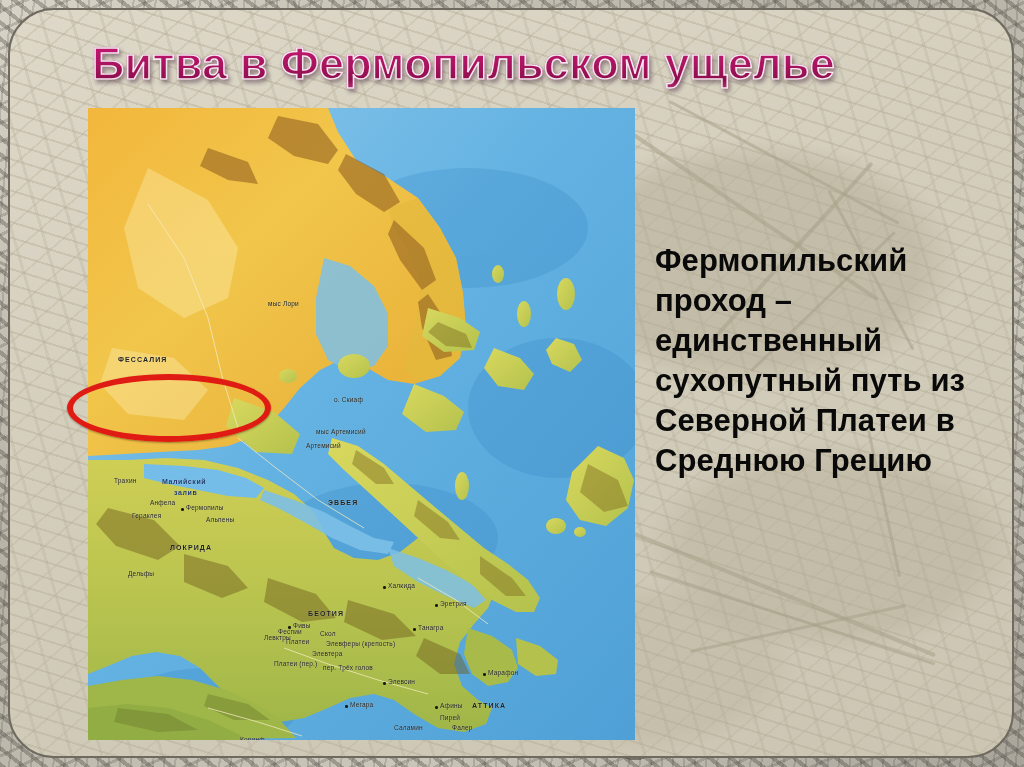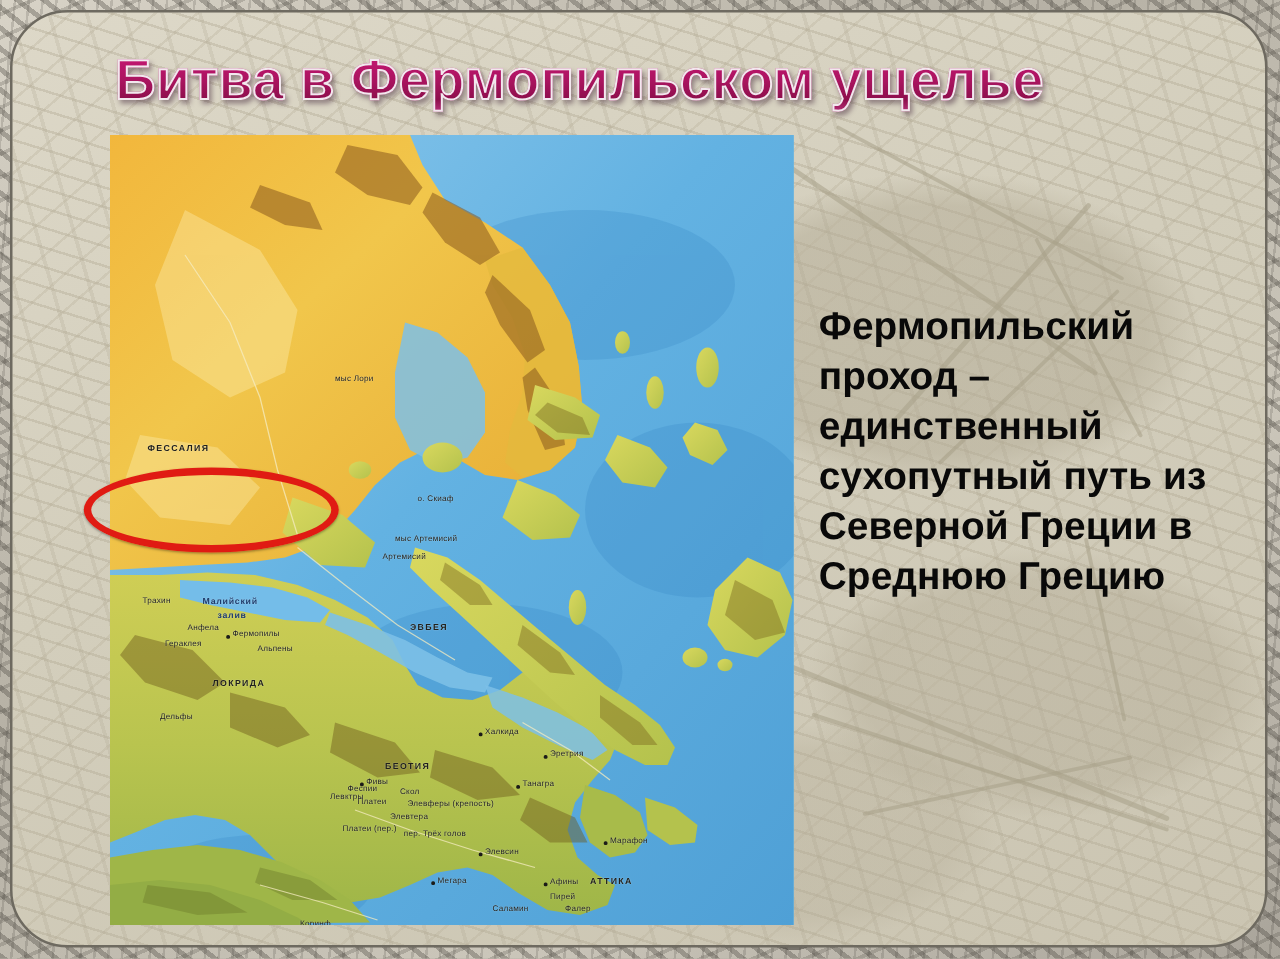--- a/index.html
+++ b/index.html
@@ -123,21 +123,21 @@
     <div class="panel-etch" style="left:700px;top:330px;width:240px;height:4px;transform:rotate(-48deg);"></div>
     <div class="panel-etch" style="left:740px;top:360px;width:200px;height:3px;transform:rotate(-44deg);"></div>
     <div class="panel-etch" style="left:620px;top:520px;width:330px;height:4px;transform:rotate(22deg);"></div>
     <div class="panel-etch" style="left:640px;top:560px;width:300px;height:3px;transform:rotate(18deg);"></div>
     <div class="panel-etch" style="left:860px;top:420px;width:150px;height:3px;transform:rotate(78deg);"></div>
     <div class="panel-etch" style="left:680px;top:640px;width:220px;height:3px;transform:rotate(-12deg);"></div>
     <div class="panel-etch" style="left:820px;top:180px;width:180px;height:3px;transform:rotate(62deg);"></div>
 
     <div class="title">Битва в Фермопильском ущелье</div>
 
-    <div class="body-text">Фермопильский проход – единственный сухопутный путь из Северной Греции в Среднюю Грецию</div>
+    <div class="body-text">Фермопильский проход – единственный сухопутный путь из Северной Платеи в Среднюю Грецию</div>
 
     <div class="map">
       <svg viewBox="0 0 547 632" preserveAspectRatio="none">
         <defs>
           <linearGradient id="gSea" x1="0" y1="0" x2="1" y2="1">
             <stop offset="0%" stop-color="#8ec9ec"></stop>
             <stop offset="45%" stop-color="#63b2e2"></stop>
             <stop offset="100%" stop-color="#4fa0d6"></stop>
           </linearGradient>
           <linearGradient id="gLandN" x1="0" y1="0" x2="1" y2="1">

